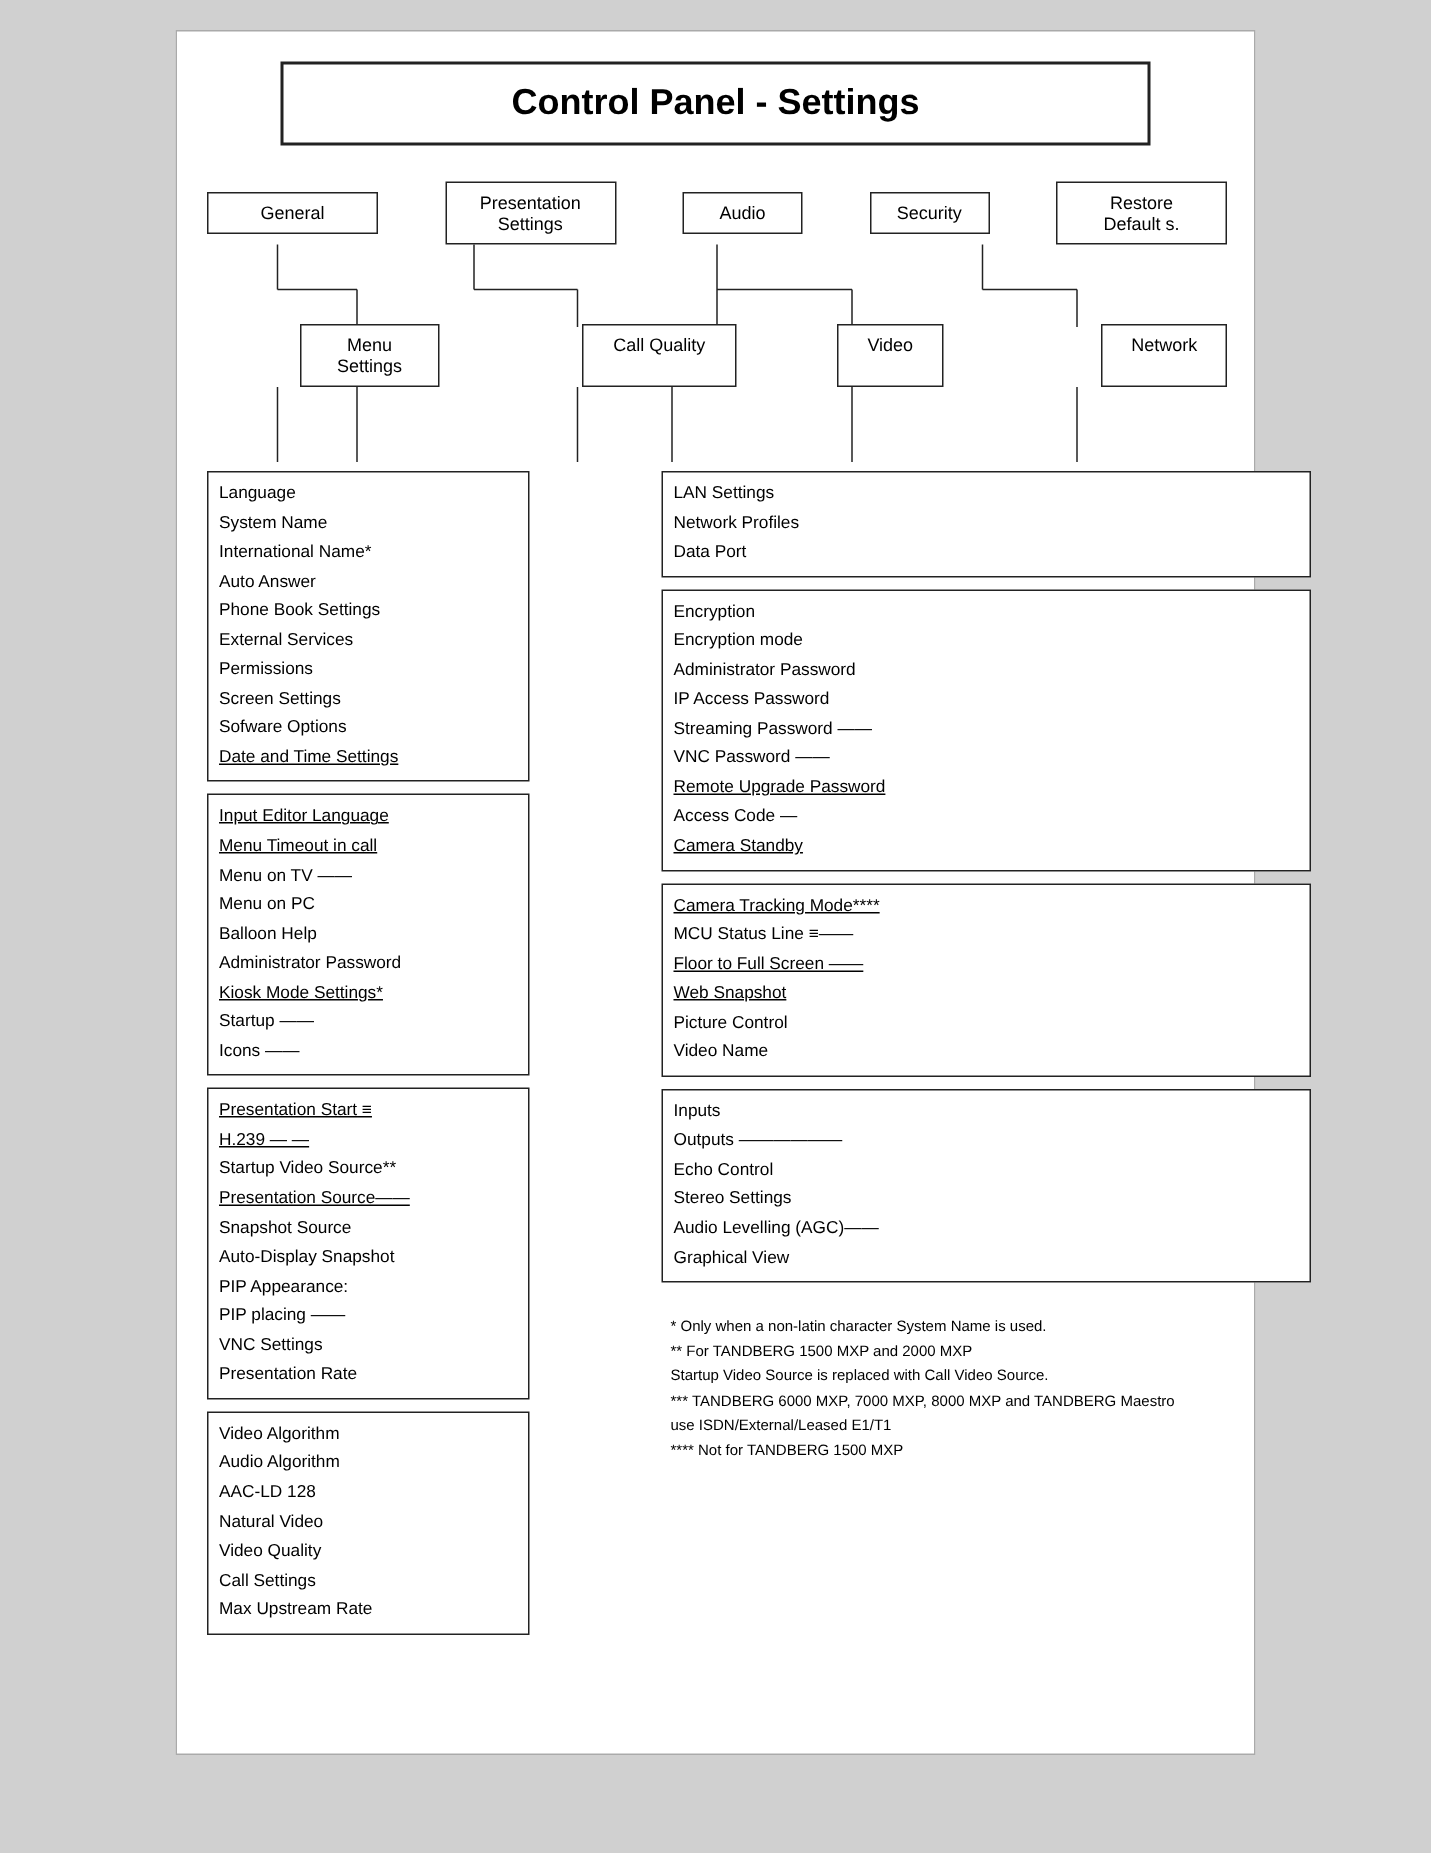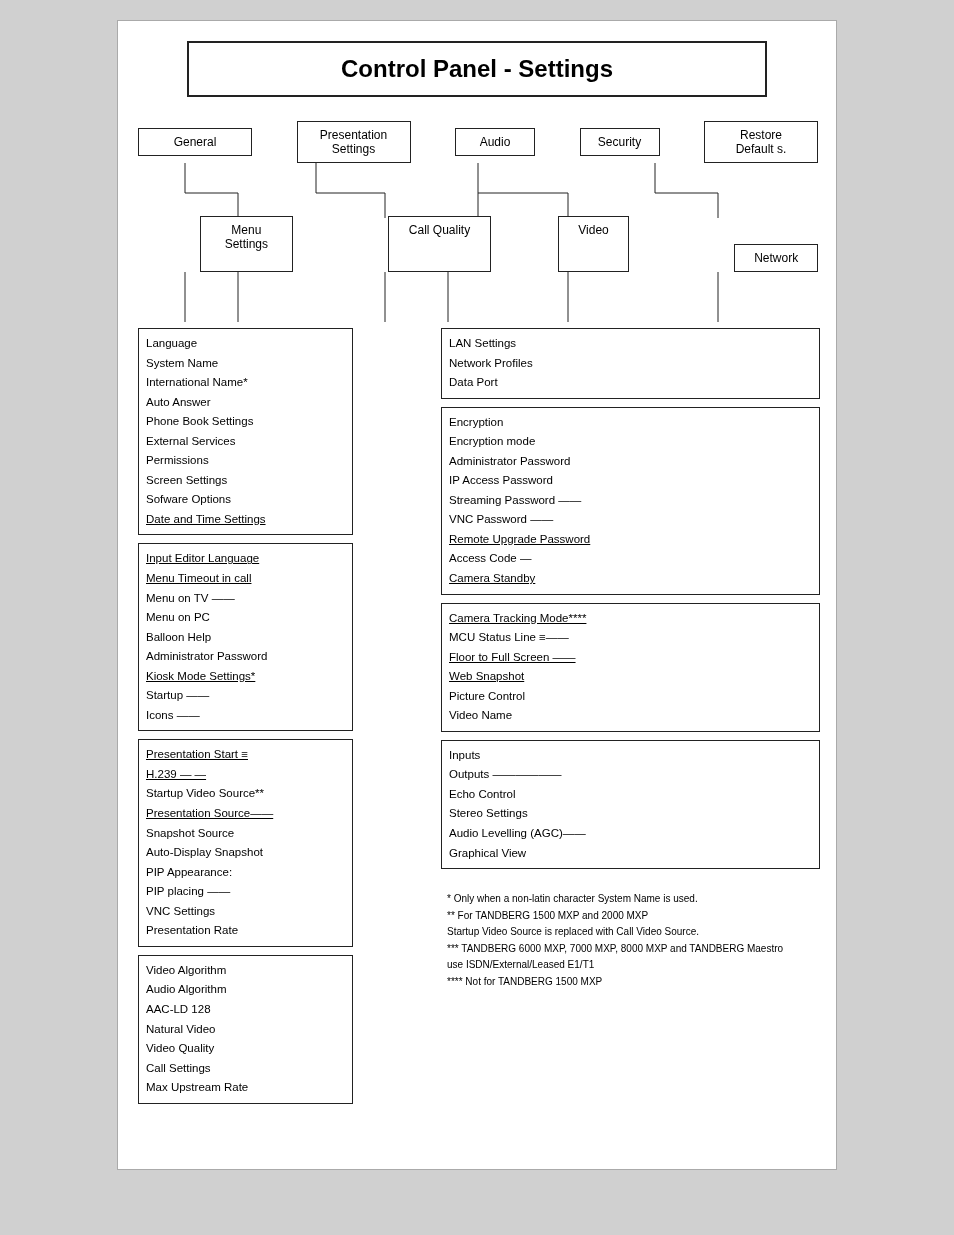--- a/index.html
+++ b/index.html
@@ -105,50 +105,50 @@
       <line x1="340" y1="0" x2="340" y2="55" stroke="#222" stroke-width="1"></line>
 
       <line x1="340" y1="30" x2="430" y2="30" stroke="#222" stroke-width="1"></line>
       <line x1="430" y1="30" x2="430" y2="55" stroke="#222" stroke-width="1"></line>
 
       <line x1="517" y1="0" x2="517" y2="30" stroke="#222" stroke-width="1"></line>
       <line x1="517" y1="30" x2="580" y2="30" stroke="#222" stroke-width="1"></line>
       <line x1="580" y1="30" x2="580" y2="55" stroke="#222" stroke-width="1"></line>
     </svg>
 
-    <div style="display:flex; flex-direction:row; justify-content:flex-end; gap:12px; position:relative; margin-top:-2px;">
+    <div style="display:flex; flex-direction:row; justify-content:center; gap:12px; position:relative; margin-top:-2px;">
       <div style="width:55px;"></div>
       <div class="nb" style="width: 100px; margin-right: 0px; white-space: pre-line;">Menu
 Settings</div>
       <div style="width:50px;"></div>
       <div class="nb" style="width:111px;margin-left:26px;">Call Quality</div>
       <div style="width:48px;"></div>
       <div class="nb" style="width:75px;">Video</div>
       <div style="width:90px;"></div>
-      <div class="nb" style="width:90px;margin-top:28px;">Network</div>
+      <div class="nb" style="width:90px;">Network</div>
     </div>
 
     <svg width="680" height="50" style="display:block;overflow:visible;">
 
       <line x1="47" y1="0" x2="47" y2="50" stroke="#222" stroke-width="1"></line>
 
       <line x1="100" y1="0" x2="100" y2="50" stroke="#222" stroke-width="1"></line>
 
       <line x1="247" y1="0" x2="247" y2="50" stroke="#222" stroke-width="1"></line>
 
       <line x1="310" y1="0" x2="310" y2="50" stroke="#222" stroke-width="1"></line>
 
       <line x1="430" y1="0" x2="430" y2="50" stroke="#222" stroke-width="1"></line>
 
       <line x1="580" y1="0" x2="580" y2="50" stroke="#222" stroke-width="1"></line>
     </svg>
 
   </div>
 
-  <div style="display:flex; flex-direction:row; gap:14px; align-items:flex-start; margin-top:6px; width:682px; margin-left:auto; margin-right:auto;">
+  <div style="display:flex; flex-direction:row; gap:14px; align-items:flex-start; margin-top:6px; width:736px; margin-left:auto; margin-right:auto;">
 
     <div class="col-left">
 
       <div class="cbox">
         <span>Language</span>
         <span>System Name</span>
         <span>International Name*</span>
         <span>Auto Answer</span>
         <span>Phone Book Settings</span>
         <span>External Services</span>

